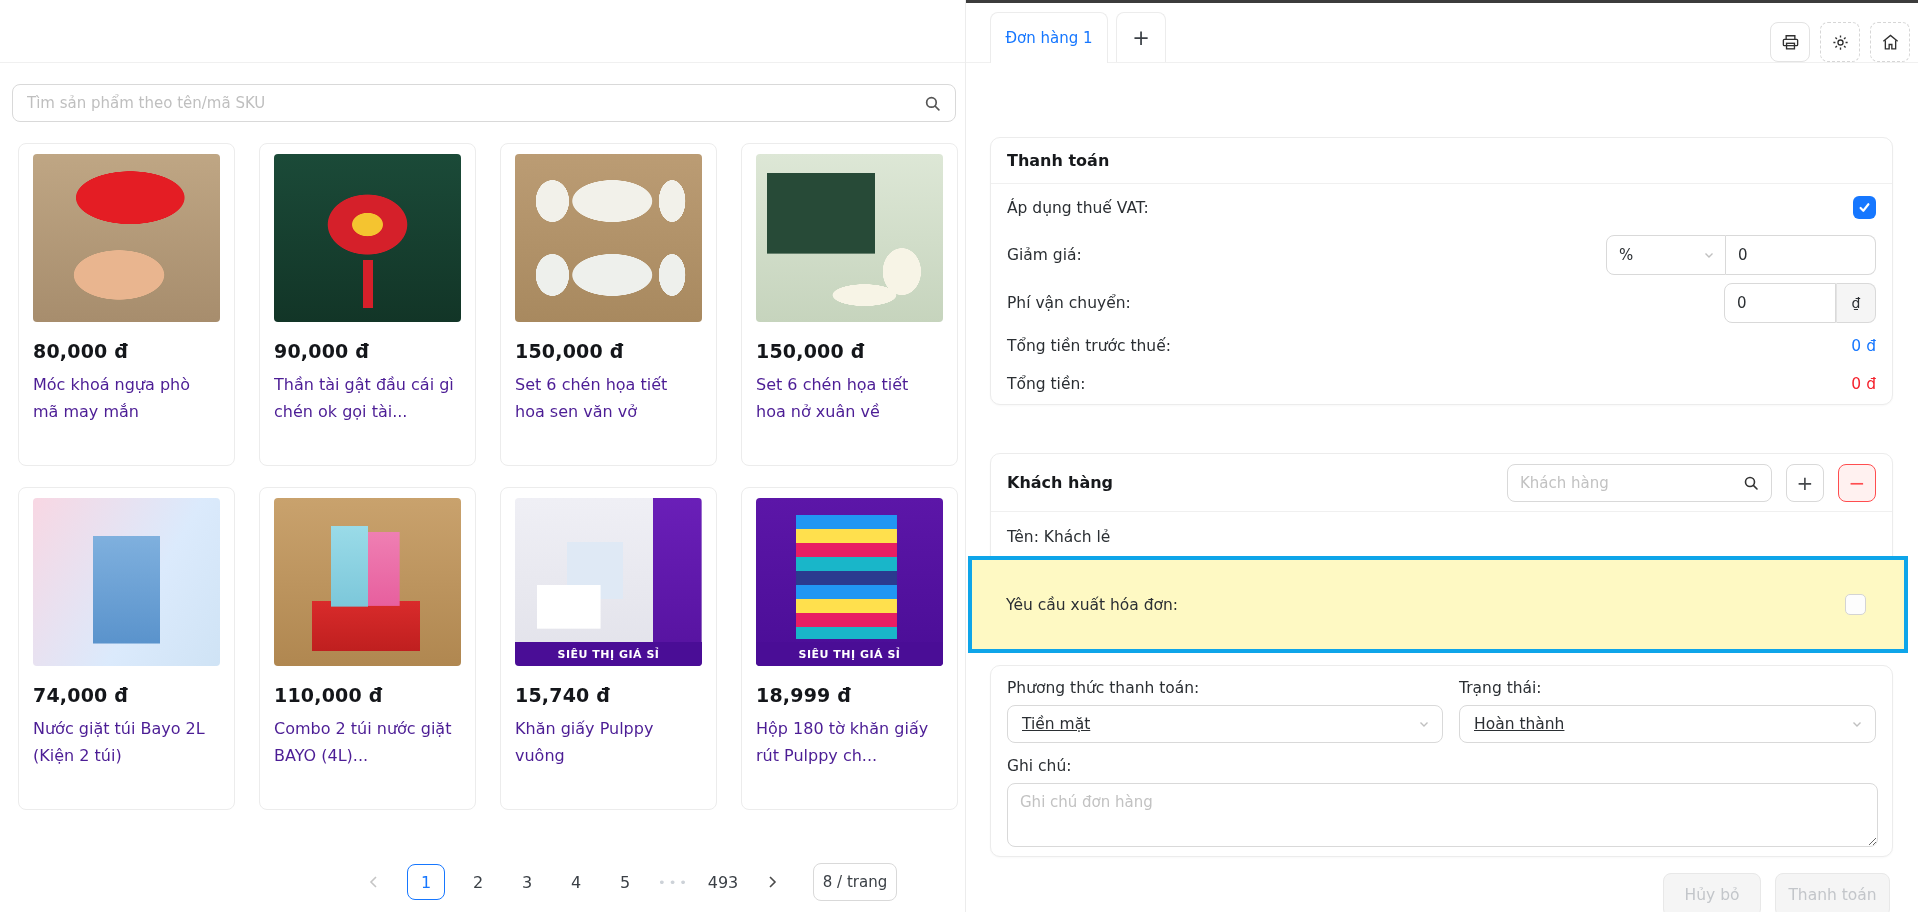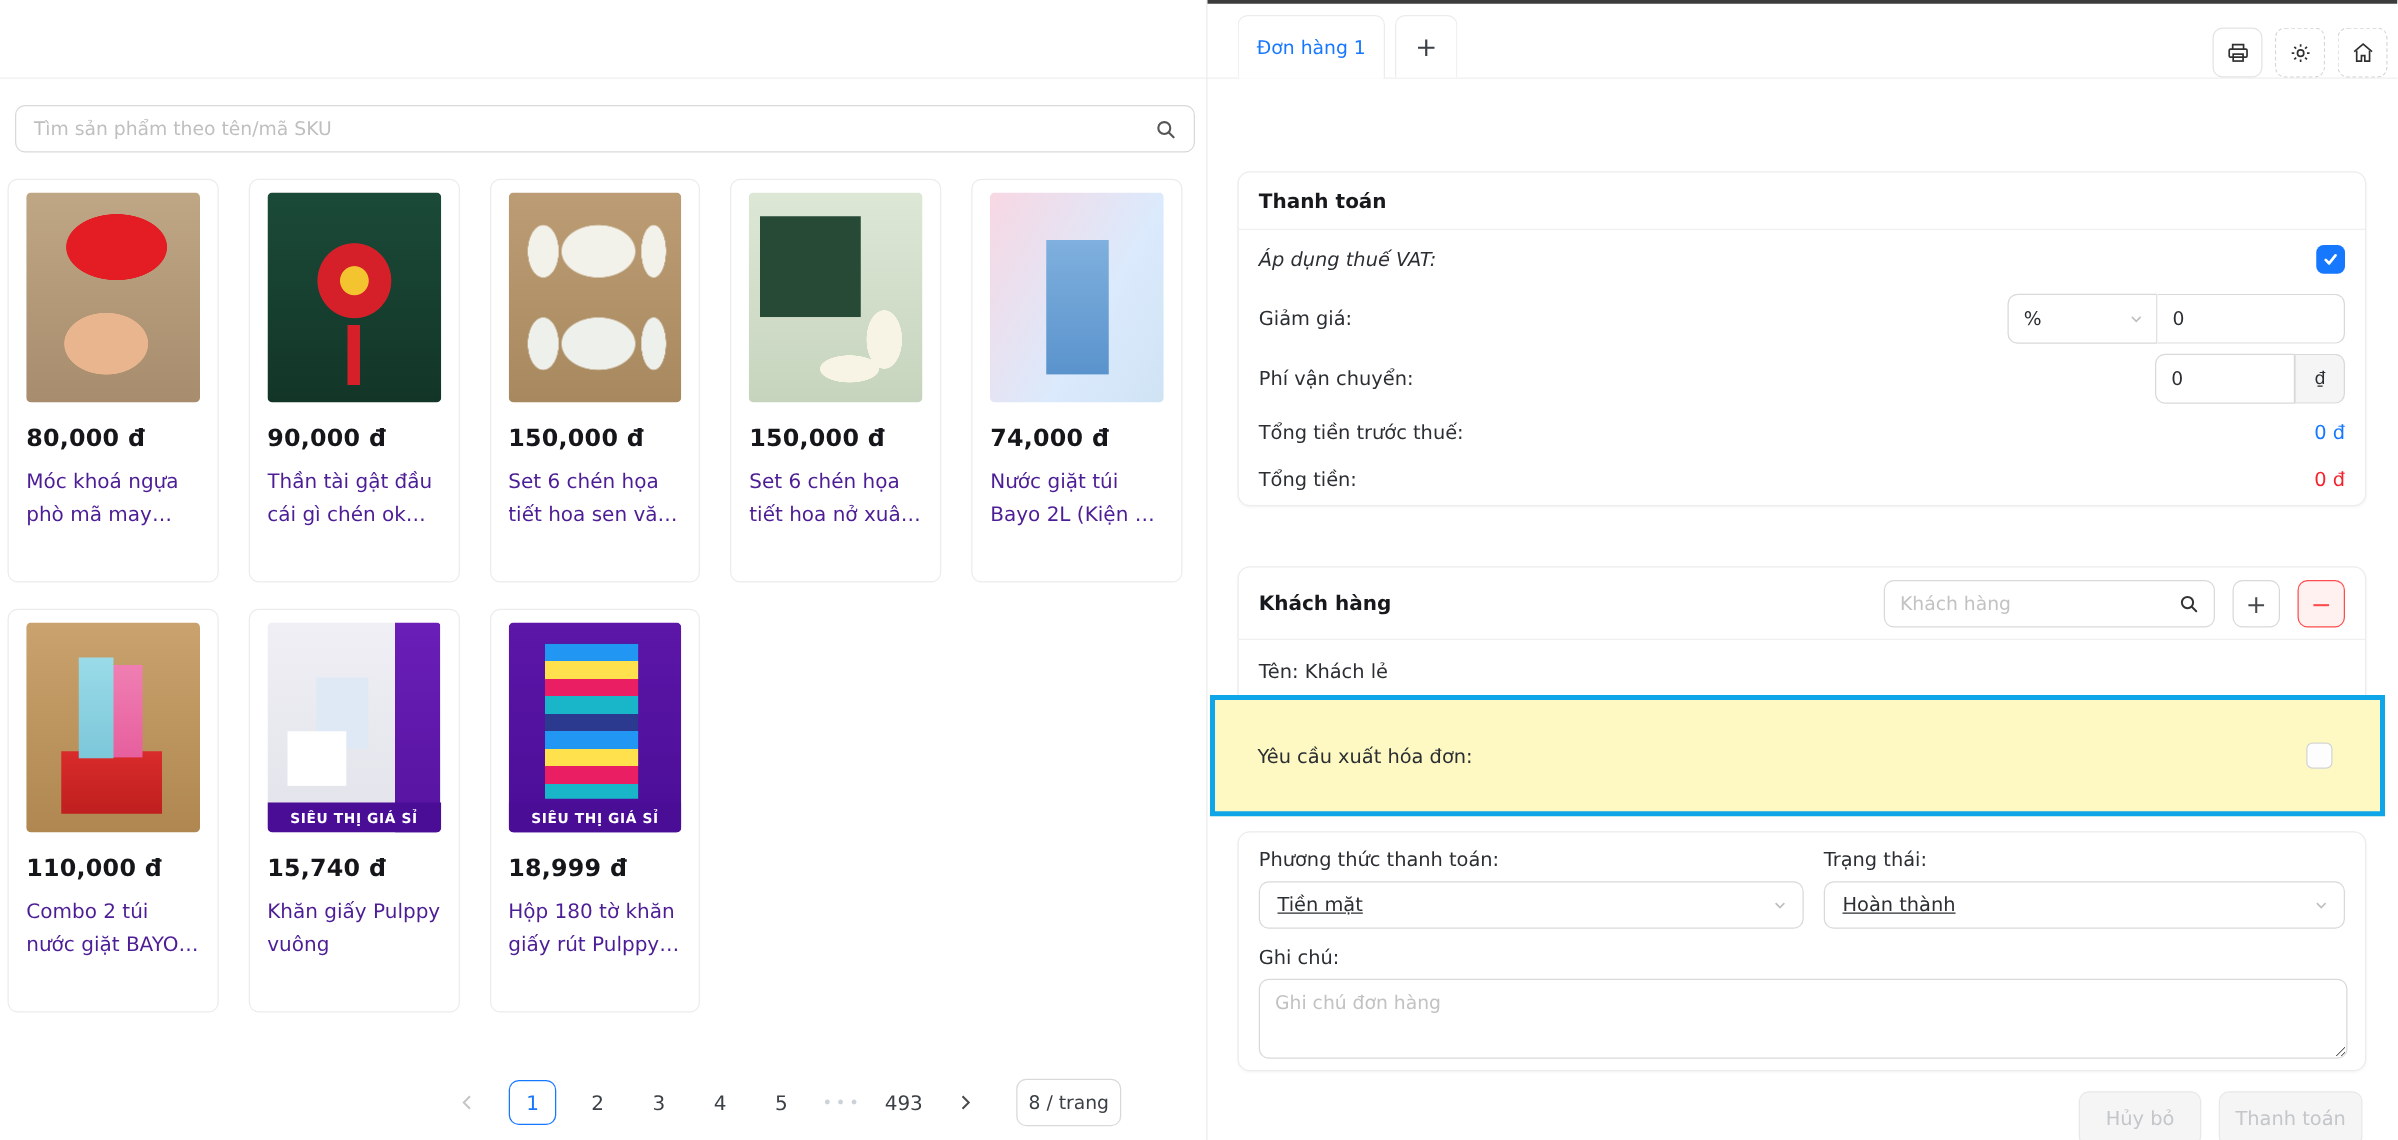--- a/index.html
+++ b/index.html
@@ -13,22 +13,22 @@
           box-shadow:0 1px 2px rgba(0,0,0,.03); }
 
   
   #search-box { position:absolute; left:12px; top:84px; width:944px; height:38px;
     border:1px solid #d9d9d9; border-radius:8px; display:flex; align-items:center; background:#fff; }
   #search-box input { flex:1; border:none; outline:none; font:15px "DejaVu Sans",sans-serif;
     padding:0 10px 0 14px; color:#be185d; background:transparent; }
   #search-box input::placeholder { color:#bfbfbf; }
   .sicon { width:17px; height:17px; color:#555; margin-right:14px; flex:none; }
 
-  #grid { position:absolute; left:6px; top:143px; width:940px;
-    display:grid; grid-template-columns:repeat(5,1fr); gap:21px 24px; }
+  #grid { position:absolute; left:18px; top:143px; width:940px;
+    display:grid; grid-template-columns:repeat(4,1fr); gap:21px 24px; }
   .pcard { height:323px; background:#fff; border:1px solid #ececec; border-radius:8px;
     padding:10px 14px; cursor:pointer; }
   .pimg { height:168px; border-radius:4px; position:relative; overflow:hidden; background:#eee; }
   .price { margin-top:18px; font-size:19px; font-weight:700; color:#14161a; letter-spacing:.2px; }
   .pname { margin-top:9px; font-size:16px; line-height:27px; color:#4c1d95;
     display:-webkit-box; -webkit-line-clamp:2; -webkit-box-orient:vertical; overflow:hidden; }
   .banner { position:absolute; left:0; right:0; bottom:0; height:24px; background:#4a0d96;
     color:#fff; font-size:11px; font-weight:700; letter-spacing:.5px;
     display:flex; align-items:center; justify-content:center; }
 
@@ -268,21 +268,21 @@
     <svg viewBox="0 0 24 24" fill="none" stroke="#303030" stroke-width="1.7">
       <path d="M3 10.5 12 3l9 7.5"></path>
         <path d="M5.5 9.3V20h4.8v-5.5h3.4V20h4.8V9.3"></path>
     </svg>
   </div>
 
   <div id="pay-card" class="card">
     <div id="pay-head">
       <span class="sec-title">Thanh toán</span>
     </div>
-    <div class="pay-row" style="height:47px;font-style:italic;">
+    <div class="pay-row" style="height:47px;">
       <span class="row-label">Áp dụng thuế VAT:</span>
       <span class="cb cb-on">
         <svg width="13" height="13" viewBox="0 0 12 12" fill="none" stroke="#fff" stroke-width="2" stroke-linecap="round" stroke-linejoin="round">
             <path d="M2.4 6.4 4.9 9l4.7-6"></path>
           </svg>
       </span>
     </div>
     <div class="pay-row" style="height:48px;">
       <span class="row-label">Giảm giá:</span>
       <span class="igroup">

